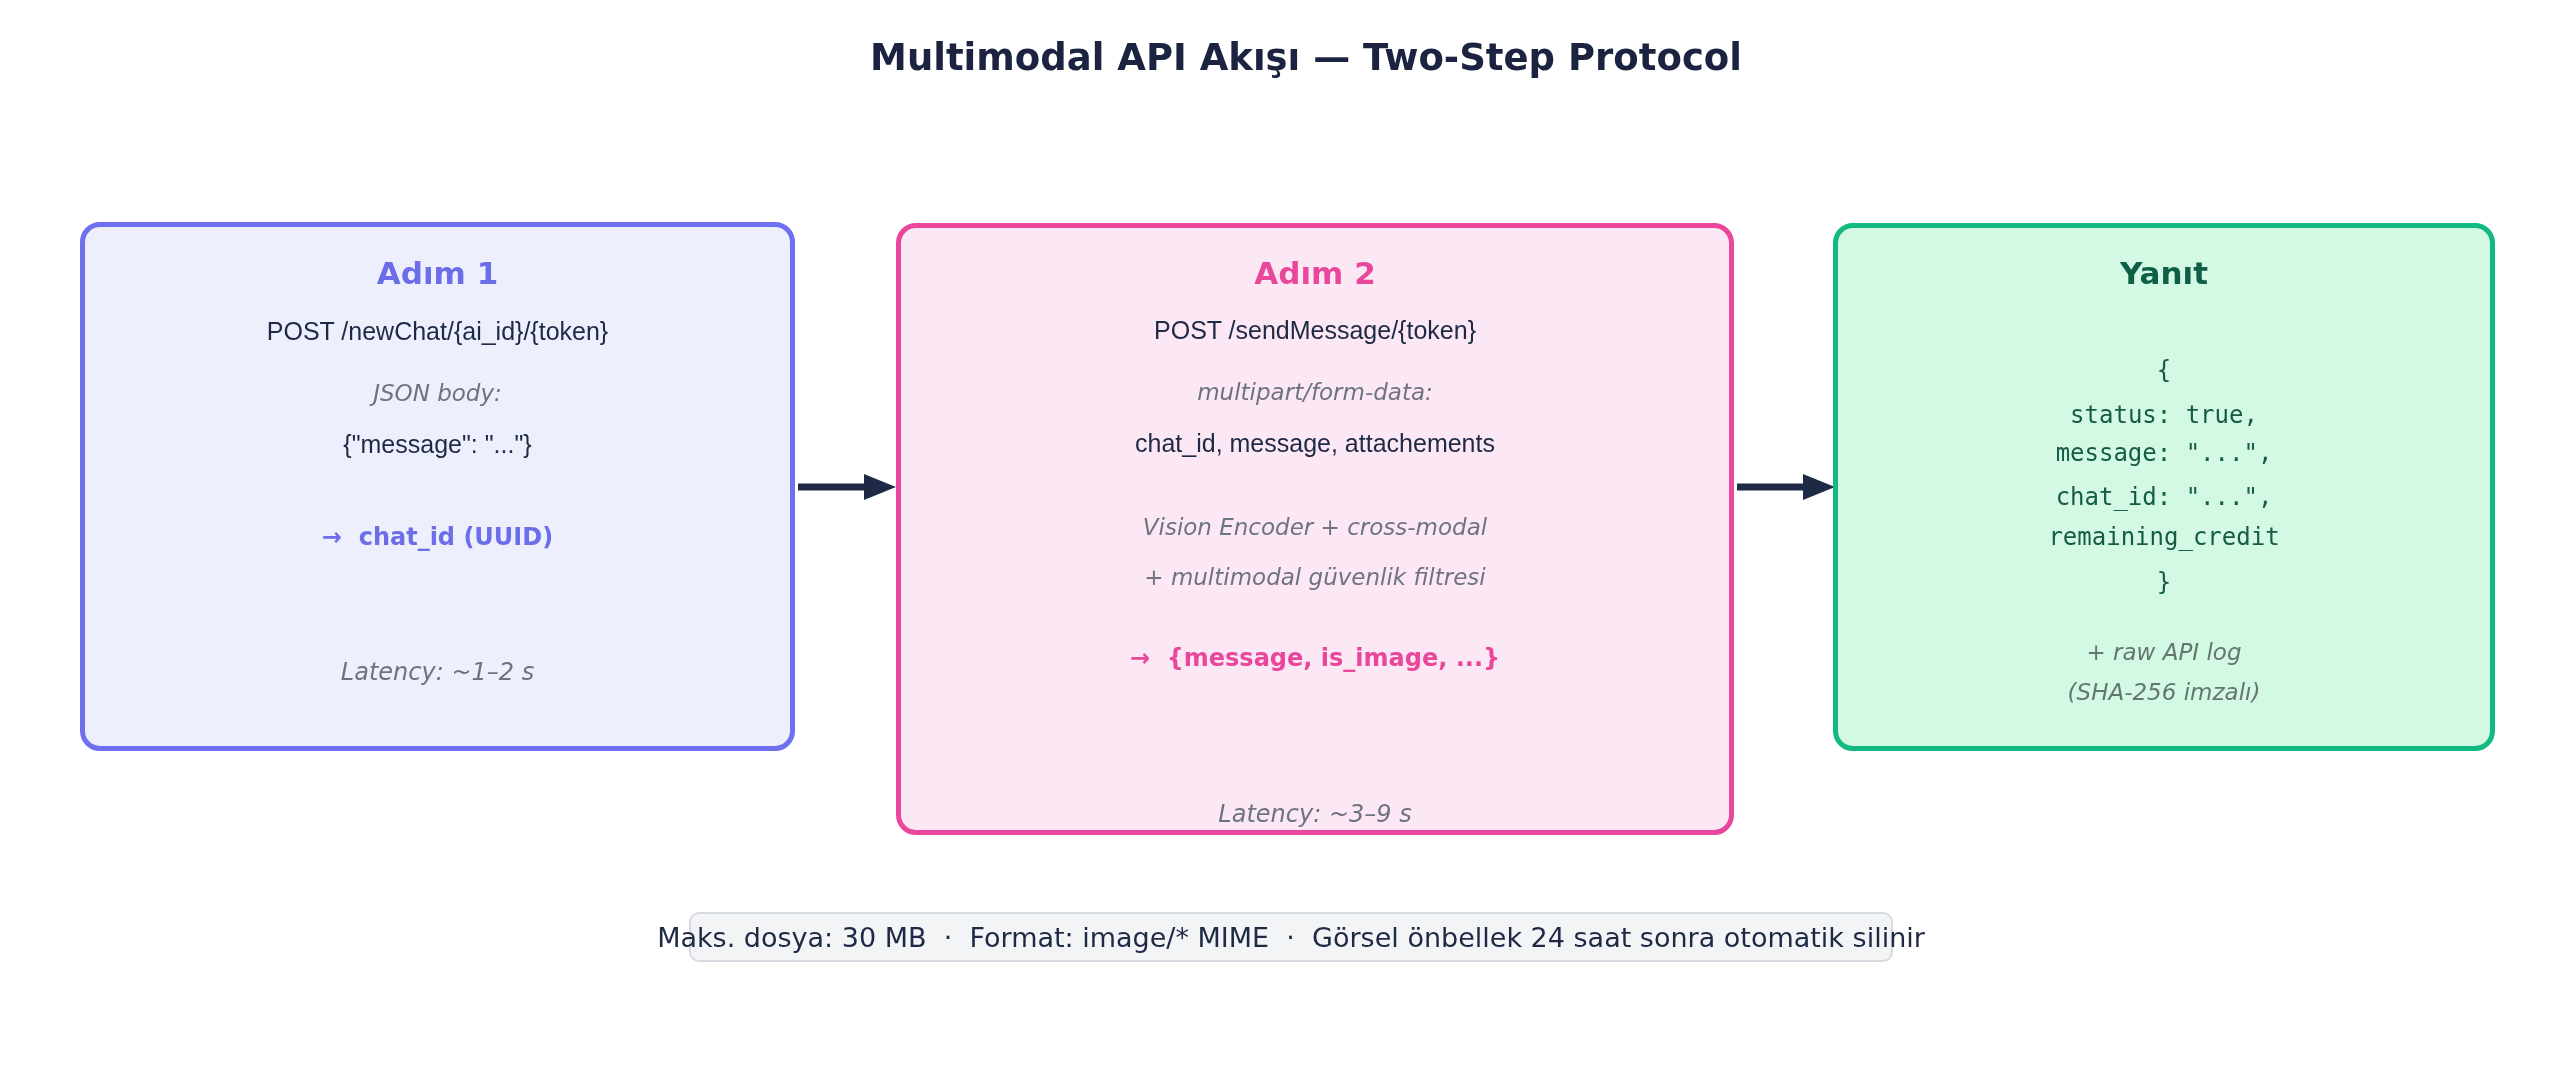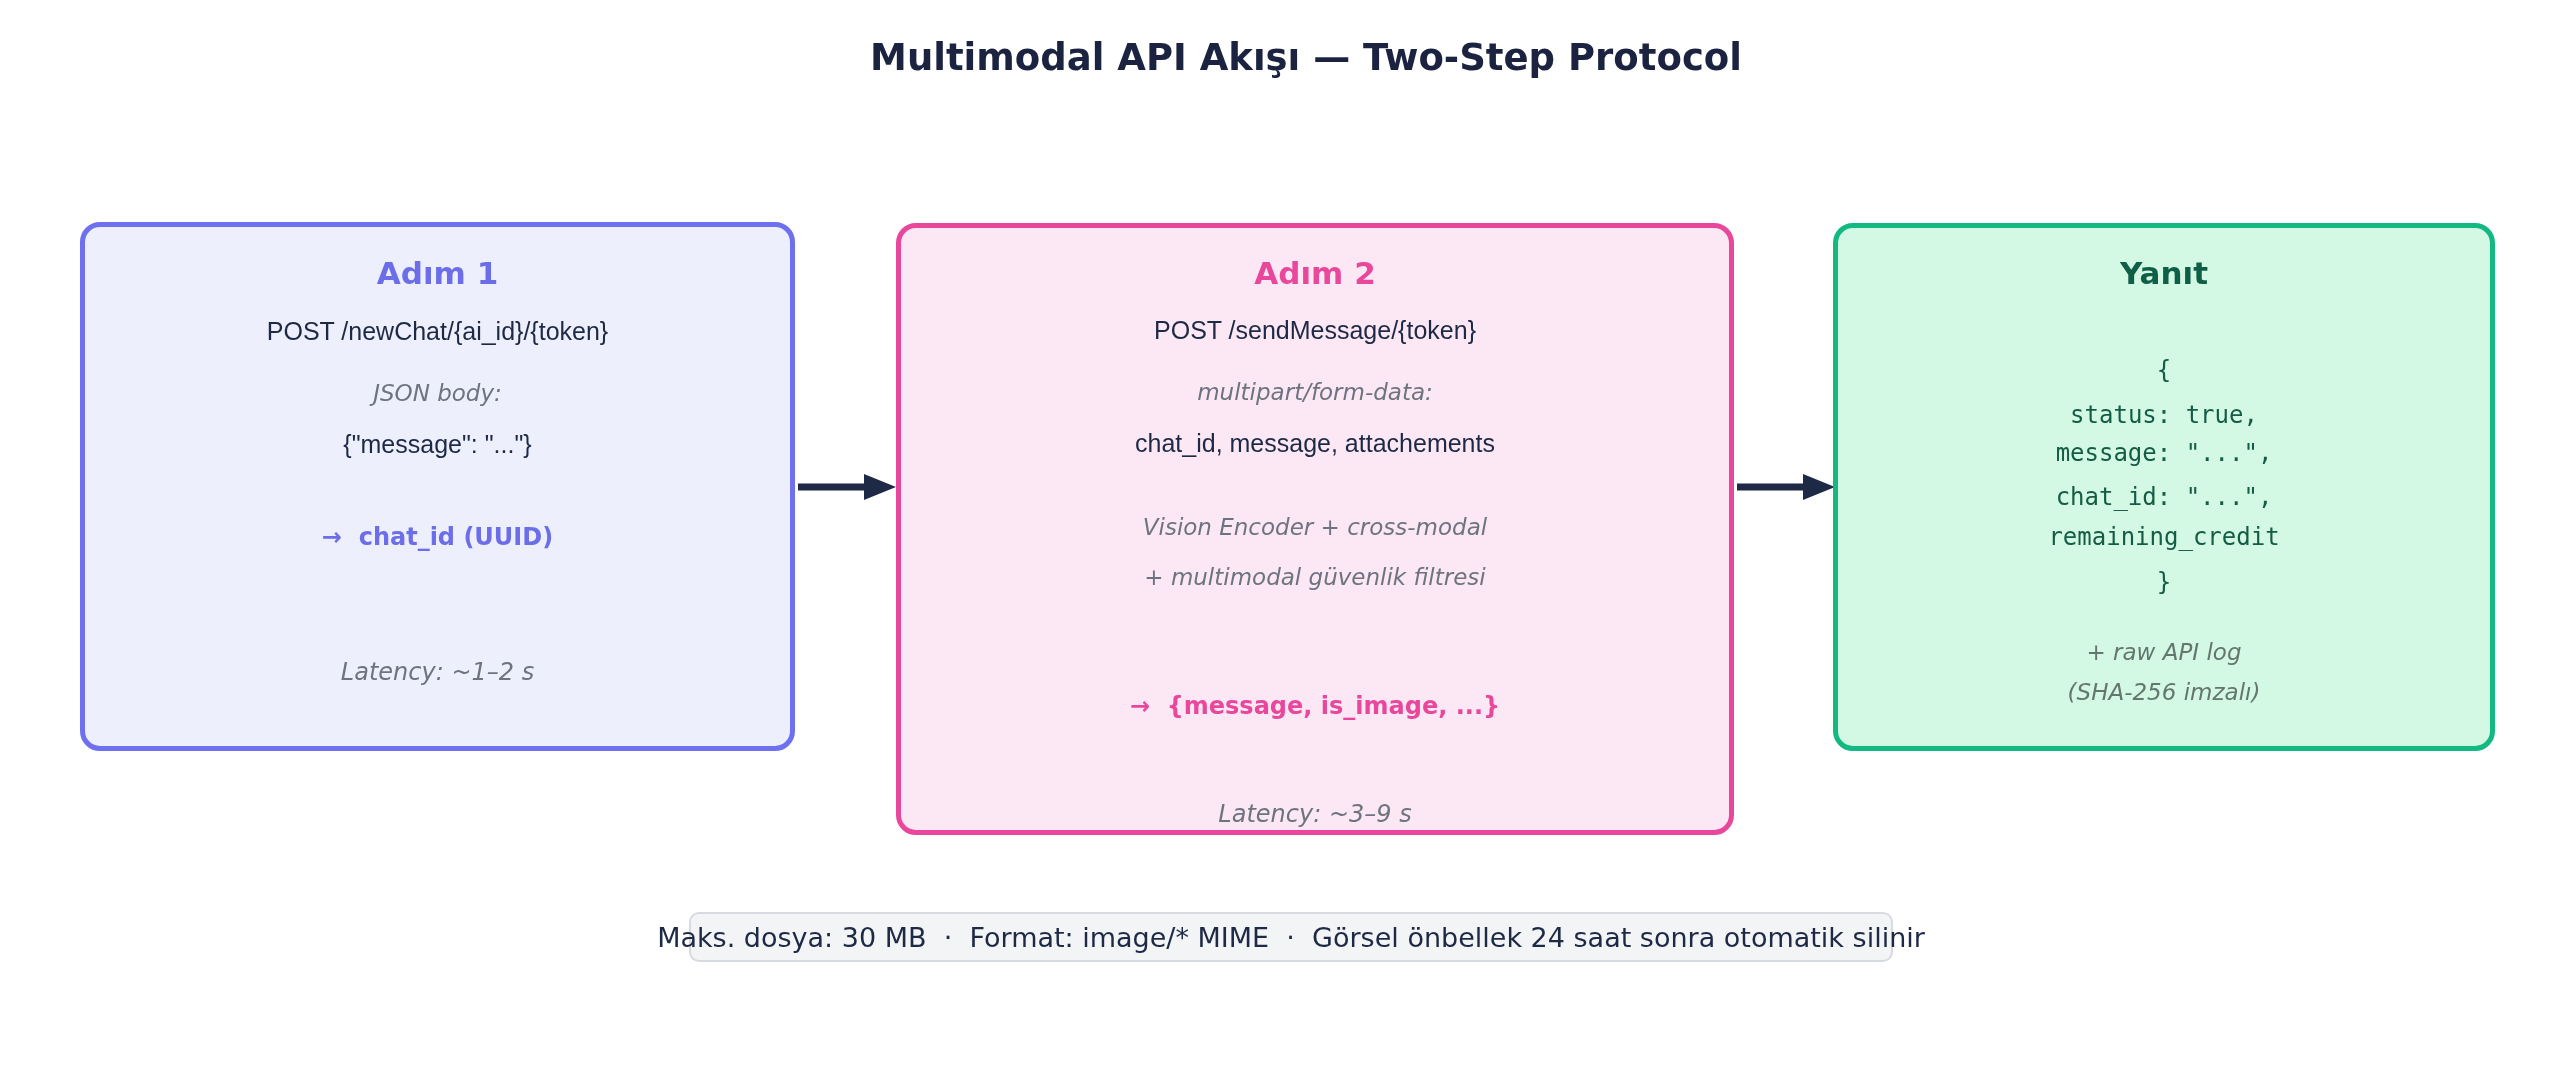--- a/index.html
+++ b/index.html
@@ -143,21 +143,21 @@
     <path d="M68,2 L100,15 L68,28 Z" fill="#1d2945"></path>
   </svg>
 
   <section class="box box-step2">
     <div class="line box-title t-pink" style="top:45px">Adım 2</div>
     <div class="line mono" style="top:102px">POST /sendMessage/{token}</div>
     <div class="line ital" style="top:164px">multipart/form-data:</div>
     <div class="line mono" style="top:215px">chat_id, message, attachements</div>
     <div class="line ital" style="top:349px">+ multimodal güvenlik filtresi</div>
     <div class="line ital" style="top:299px">Vision Encoder + cross-modal</div>
-    <div class="line result t-pink" style="top:478px">→  {message, is_image, ...}</div>
+    <div class="line result t-pink" style="top:430px">→  {message, is_image, ...}</div>
     <div class="line latency" style="top:546px">Latency: ~3–9 s</div>
   </section>
 
   <svg class="arrow arrow-2" width="102" height="30" viewBox="0 0 102 30">
     <line x1="2" y1="15" x2="72" y2="15" stroke="#1d2945" stroke-width="7"></line>
     <path d="M68,2 L100,15 L68,28 Z" fill="#1d2945"></path>
   </svg>
 
   <section class="box box-response">
     <div class="line box-title t-green" style="top:45px">Yanıt</div>

